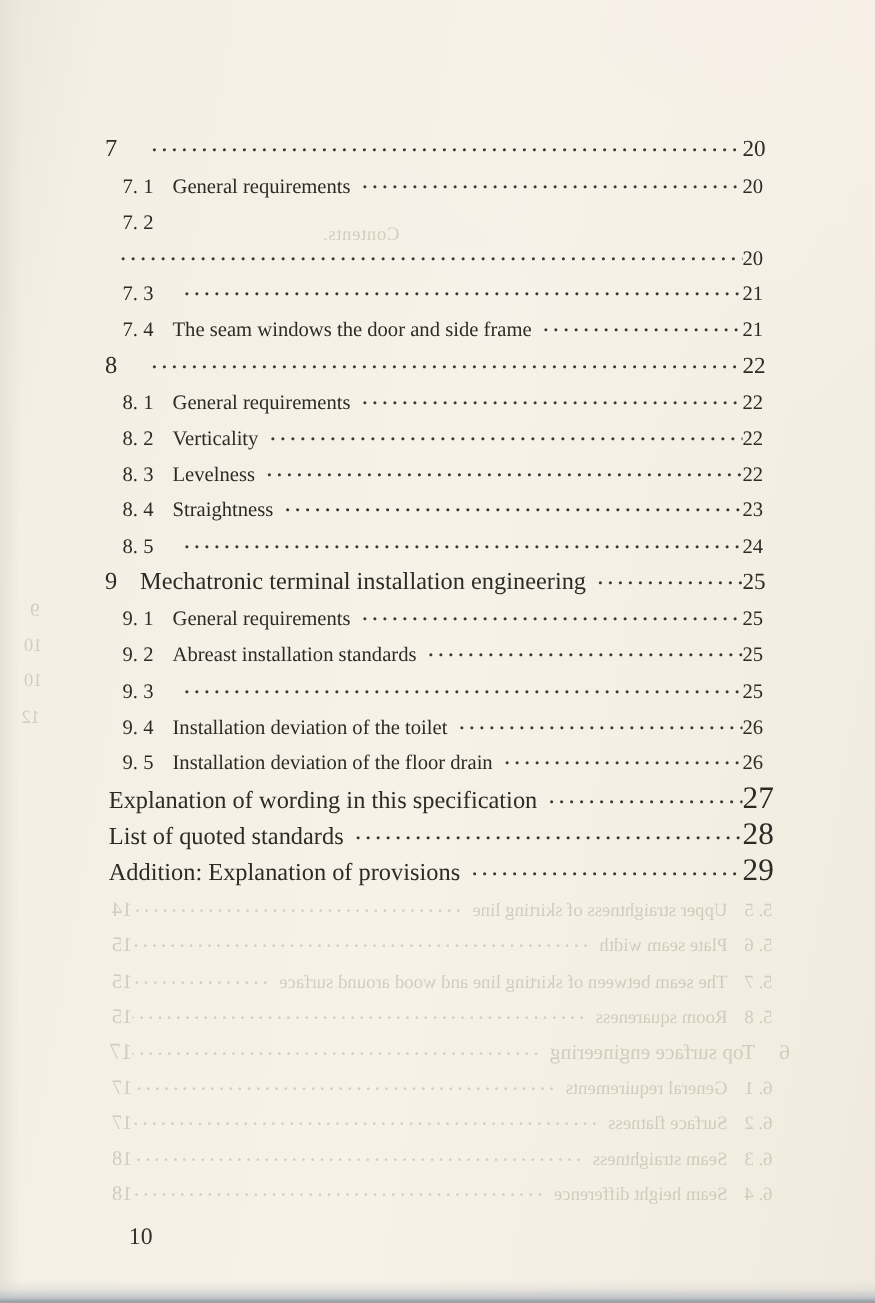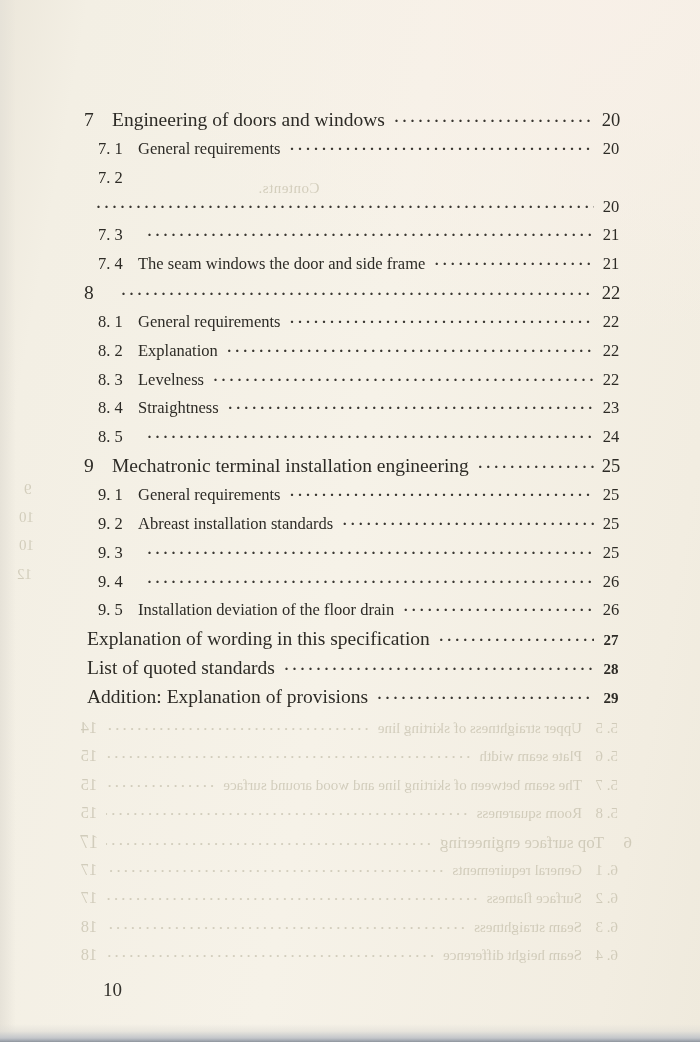--- a/index.html
+++ b/index.html
@@ -30,26 +30,26 @@
     height:28.85px;line-height:28.85px;
     white-space:nowrap;
   }
   .row .num{flex:none;}
   .row .label{flex:none;}
   .row .leader{
     flex:1 1 auto;overflow:hidden;
     font-size:15px;font-weight:bold;letter-spacing:3px;
     padding:0 6px 0 9px;color:#3a3731;
   }
-  .row .pg{flex:none;width:34px;text-align:center;}
+  .row .pg{flex:none;width:34px;text-align:left;}
   .row.chapter{font-size:19.5px;}
   .row.chapter .num{width:28px;}
   .row.chapter .pg{font-size:18.5px;}
   .row.hdr{font-size:19.5px;padding-left:3px;}
-  .row.hdr .pg{font-size:15px;font-weight:bold;}
+  .row.hdr .pg{font-size:25px;}
   .row.sub{font-size:16.5px;padding-left:14px;}
   .row.sub .num{width:40px;}
   .row.sub .pg{font-size:16.5px;}
   .row.cont{font-size:16.5px;padding-left:3px;}
   .row.cont .pg{font-size:16.5px;}
   
   .bleed{
     position:absolute;left:72px;top:714px;width:560px;
     transform:scaleX(-1);
     color:#b6b09a;opacity:.55;
@@ -79,21 +79,20 @@
 </style>
 </head>
 <body>
 
 <div class="scan">
   <div class="edge-left"></div>
 
   <div class="toc" id="toc">
       <div class="row chapter">
         <span class="num">7</span>
-        <span class="label">Engineering of doors and windows</span>
         <span class="leader">··································································································································</span>
         <span class="pg">20</span>
       </div>
       <div class="row sub">
         <span class="num">7. 1</span>
         <span class="label">General requirements</span>
         <span class="leader">··································································································································</span>
         <span class="pg">20</span>
       </div>
       <div class="row sub">
@@ -120,21 +119,21 @@
         <span class="pg">22</span>
       </div>
       <div class="row sub">
         <span class="num">8. 1</span>
         <span class="label">General requirements</span>
         <span class="leader">··································································································································</span>
         <span class="pg">22</span>
       </div>
       <div class="row sub">
         <span class="num">8. 2</span>
-        <span class="label">Explanation</span>
+        <span class="label">Verticality</span>
         <span class="leader">··································································································································</span>
         <span class="pg">22</span>
       </div>
       <div class="row sub">
         <span class="num">8. 3</span>
         <span class="label">Levelness</span>
         <span class="leader">··································································································································</span>
         <span class="pg">22</span>
       </div>
       <div class="row sub">
@@ -166,20 +165,21 @@
         <span class="leader">··································································································································</span>
         <span class="pg">25</span>
       </div>
       <div class="row sub">
         <span class="num">9. 3</span>
         <span class="leader">··································································································································</span>
         <span class="pg">25</span>
       </div>
       <div class="row sub">
         <span class="num">9. 4</span>
+        <span class="label">Installation deviation of the toilet</span>
         <span class="leader">··································································································································</span>
         <span class="pg">26</span>
       </div>
       <div class="row sub">
         <span class="num">9. 5</span>
         <span class="label">Installation deviation of the floor drain</span>
         <span class="leader">··································································································································</span>
         <span class="pg">26</span>
       </div>
       <div class="row hdr">

